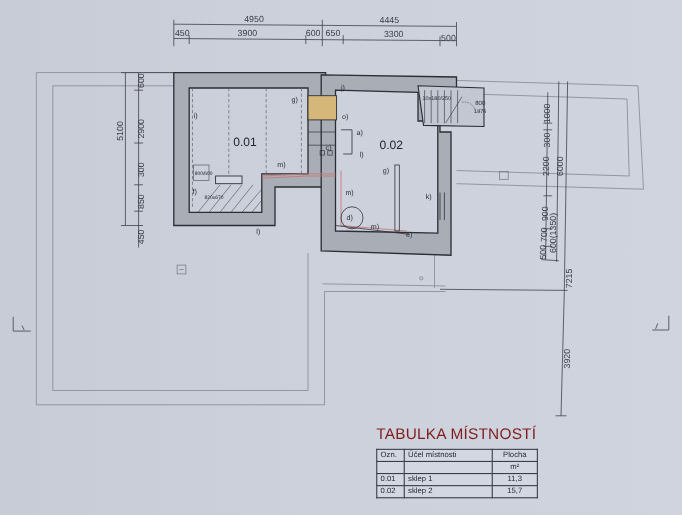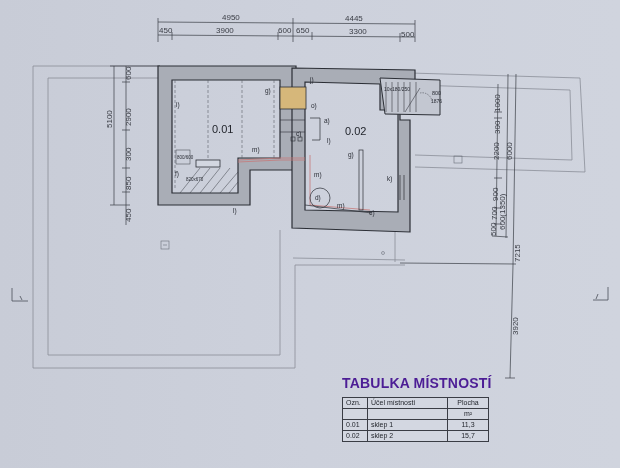--- a/index.html
+++ b/index.html
@@ -3,21 +3,21 @@
 <meta charset="utf-8">
 <style>
   html,body{margin:0;padding:0;}
   body{width:620px;height:468px;overflow:hidden;background:#c9ced9;font-family:"Liberation Sans",sans-serif;position:relative;}
   .paper{position:absolute;left:0;top:0;width:620px;height:468px;background:linear-gradient(90deg,#c8ccd7 0%,#cdd1dc 50%,#d0d4de 100%);}
   svg{position:absolute;left:0;top:0;}
   .dim{font-family:"Liberation Sans",sans-serif;font-size:8px;fill:#3a3d45;}
   .lbl{font-family:"Liberation Sans",sans-serif;font-size:6.5px;fill:#2a2d35;}
   .room{font-family:"Liberation Sans",sans-serif;font-size:11px;fill:#22252c;}
   .table-block{position:absolute;left:340px;top:375px;width:170px;}
-  .table-title{font-size:14px;color:#4c1d95;letter-spacing:0.2px;margin:0 0 6px 2px;white-space:nowrap;font-weight:bold;}
+  .table-title{font-size:14px;color:#7f1d1d;letter-spacing:0.2px;margin:11px 0 6px 2px;white-space:nowrap;}
   table.rooms{border-collapse:collapse;margin-left:2px;width:147px;font-size:7px;color:#1e2128;background:#d3d7e1;}
   table.rooms td{border:1px solid #3a3d45;padding:1px 3px;height:8px;line-height:8px;}
   table.rooms td.num{text-align:center;}
 </style>
 </head>
 <body>
 
 <div class="paper"></div>
 
 <svg width="620" height="468" viewBox="0 0 620 468">

